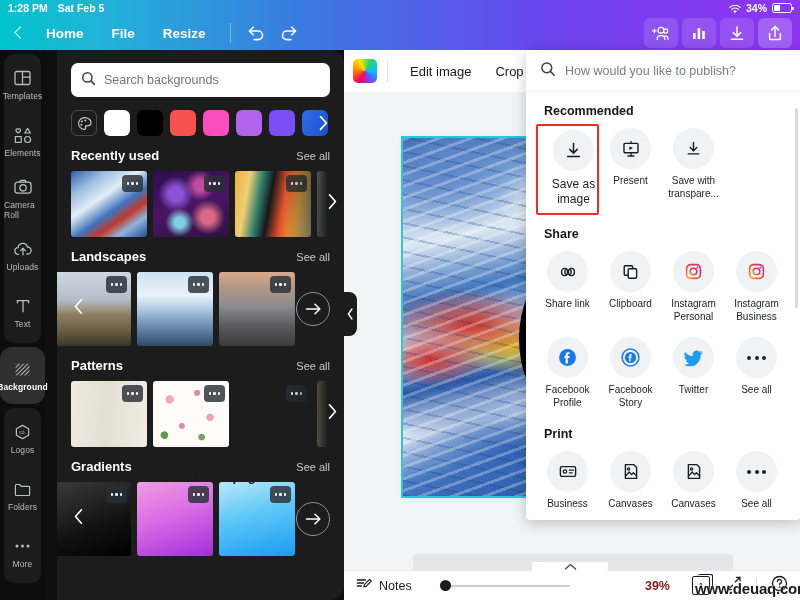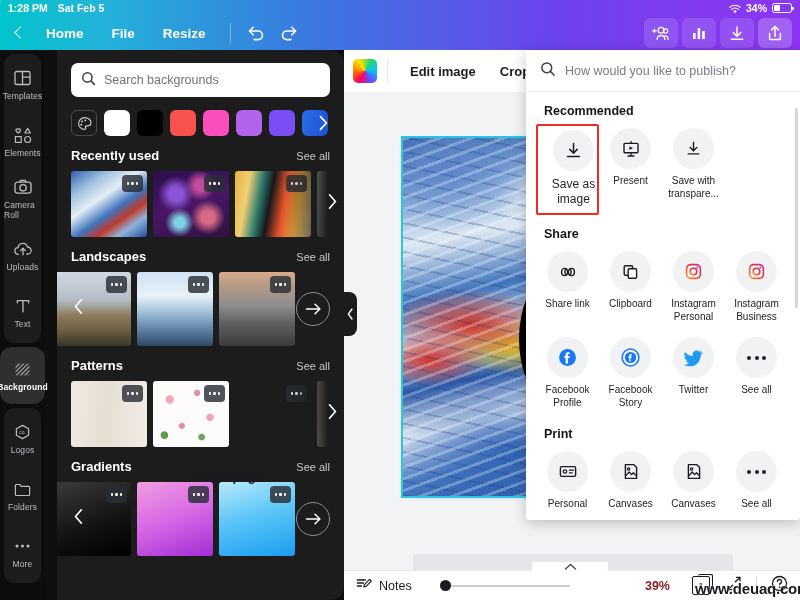--- a/index.html
+++ b/index.html
@@ -154,21 +154,21 @@
   }
   .edit-toolbar {
     position: absolute; left: 0; top: 0; width: 456px; height: 42px;
     background: #fff; display: flex; align-items: center; padding-left: 9px; gap: 0;
   }
   .tb-swatch {
     width: 24px; height: 24px; border-radius: 5px;
     background: conic-gradient(from 210deg, #ff0054, #ff7a00, #ffe600, #27d36f, #00c4ff, #6a4bff, #ff0054);
   }
   .tb-divider { width: 1px; height: 22px; background: #e3e5e8; margin: 0 10px; }
-  .tb-item { font-size: 13px; color: #1b1b21; font-weight: bold; padding: 6px 12px; white-space: nowrap; }
+  .tb-item { font-size: 13px; color: #1b1b21; font-weight: normal; padding: 6px 12px; white-space: nowrap; }
   .canvas-area { position: absolute; left: 0; top: 42px; width: 456px; height: 508px; }
   .canvas-page {
     position: absolute; left: 59px; top: 46px; width: 224px; height: 358px;
     background: #fff; overflow: hidden; box-shadow: 0 1px 5px rgba(0,0,0,.13);
   }
   .art { position: absolute; inset: 0; }
   .art-base {
     position: absolute; inset: 0;
     background:
       radial-gradient(ellipse 60% 30% at 18% 8%, #5d86c9 0%, rgba(93,134,201,0) 62%),
@@ -857,21 +857,21 @@
       <div class="pub-sec-title">Print</div>
       <div class="pub-grid">
         <div class="pub-cell">
           <span class="pub-circle">
             <svg width="20" height="17" viewBox="0 0 20 17">
                 <rect x="2.4" y="3.6" width="15.2" height="9.8" rx="1.4" stroke="#1b1b21" stroke-width="1.4" fill="none"></rect>
                 <circle cx="7" cy="8.5" r="1.7" stroke="#1b1b21" stroke-width="1.3" fill="none"></circle>
                 <path d="M11.4 7.2h4M11.4 9.8h2.8" stroke="#1b1b21" stroke-width="1.3" stroke-linecap="round"></path>
               </svg>
           </span>
-          <span class="pub-label">Personal</span>
+          <span class="pub-label">Business</span>
         </div>
         <div class="pub-cell">
           <span class="pub-circle">
             <svg width="18" height="19" viewBox="0 0 18 19">
                 <path d="M3.4 2.6h8.2l3 3v10.8H3.4z" stroke="#1b1b21" stroke-width="1.4" fill="none" stroke-linejoin="round"></path>
                 <circle cx="6.6" cy="7" r="1.2" stroke="#1b1b21" stroke-width="1.2" fill="none"></circle>
                 <path d="M4.2 13.4l3-3.4 2.4 2.6 1.8-1.8 2.6 2.6" stroke="#1b1b21" stroke-width="1.3" fill="none" stroke-linejoin="round" stroke-linecap="round"></path>
               </svg>
           </span>
           <span class="pub-label">Canvases</span>

